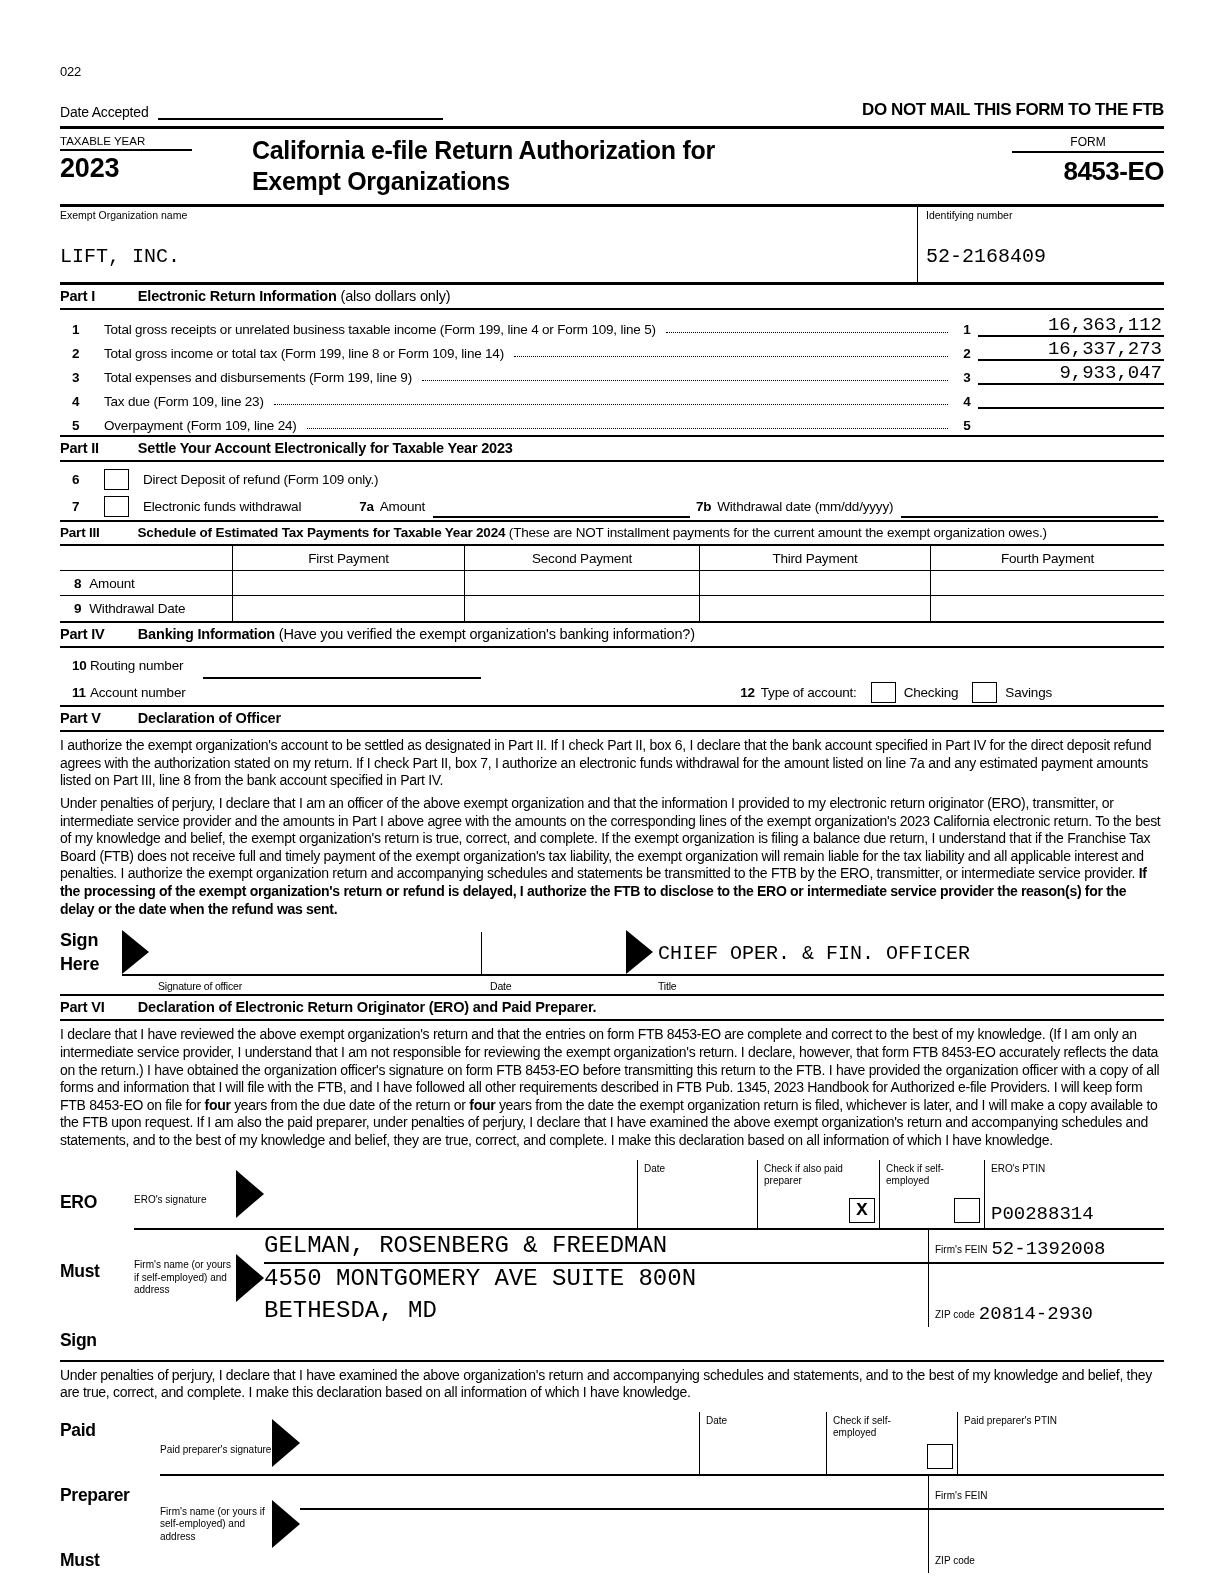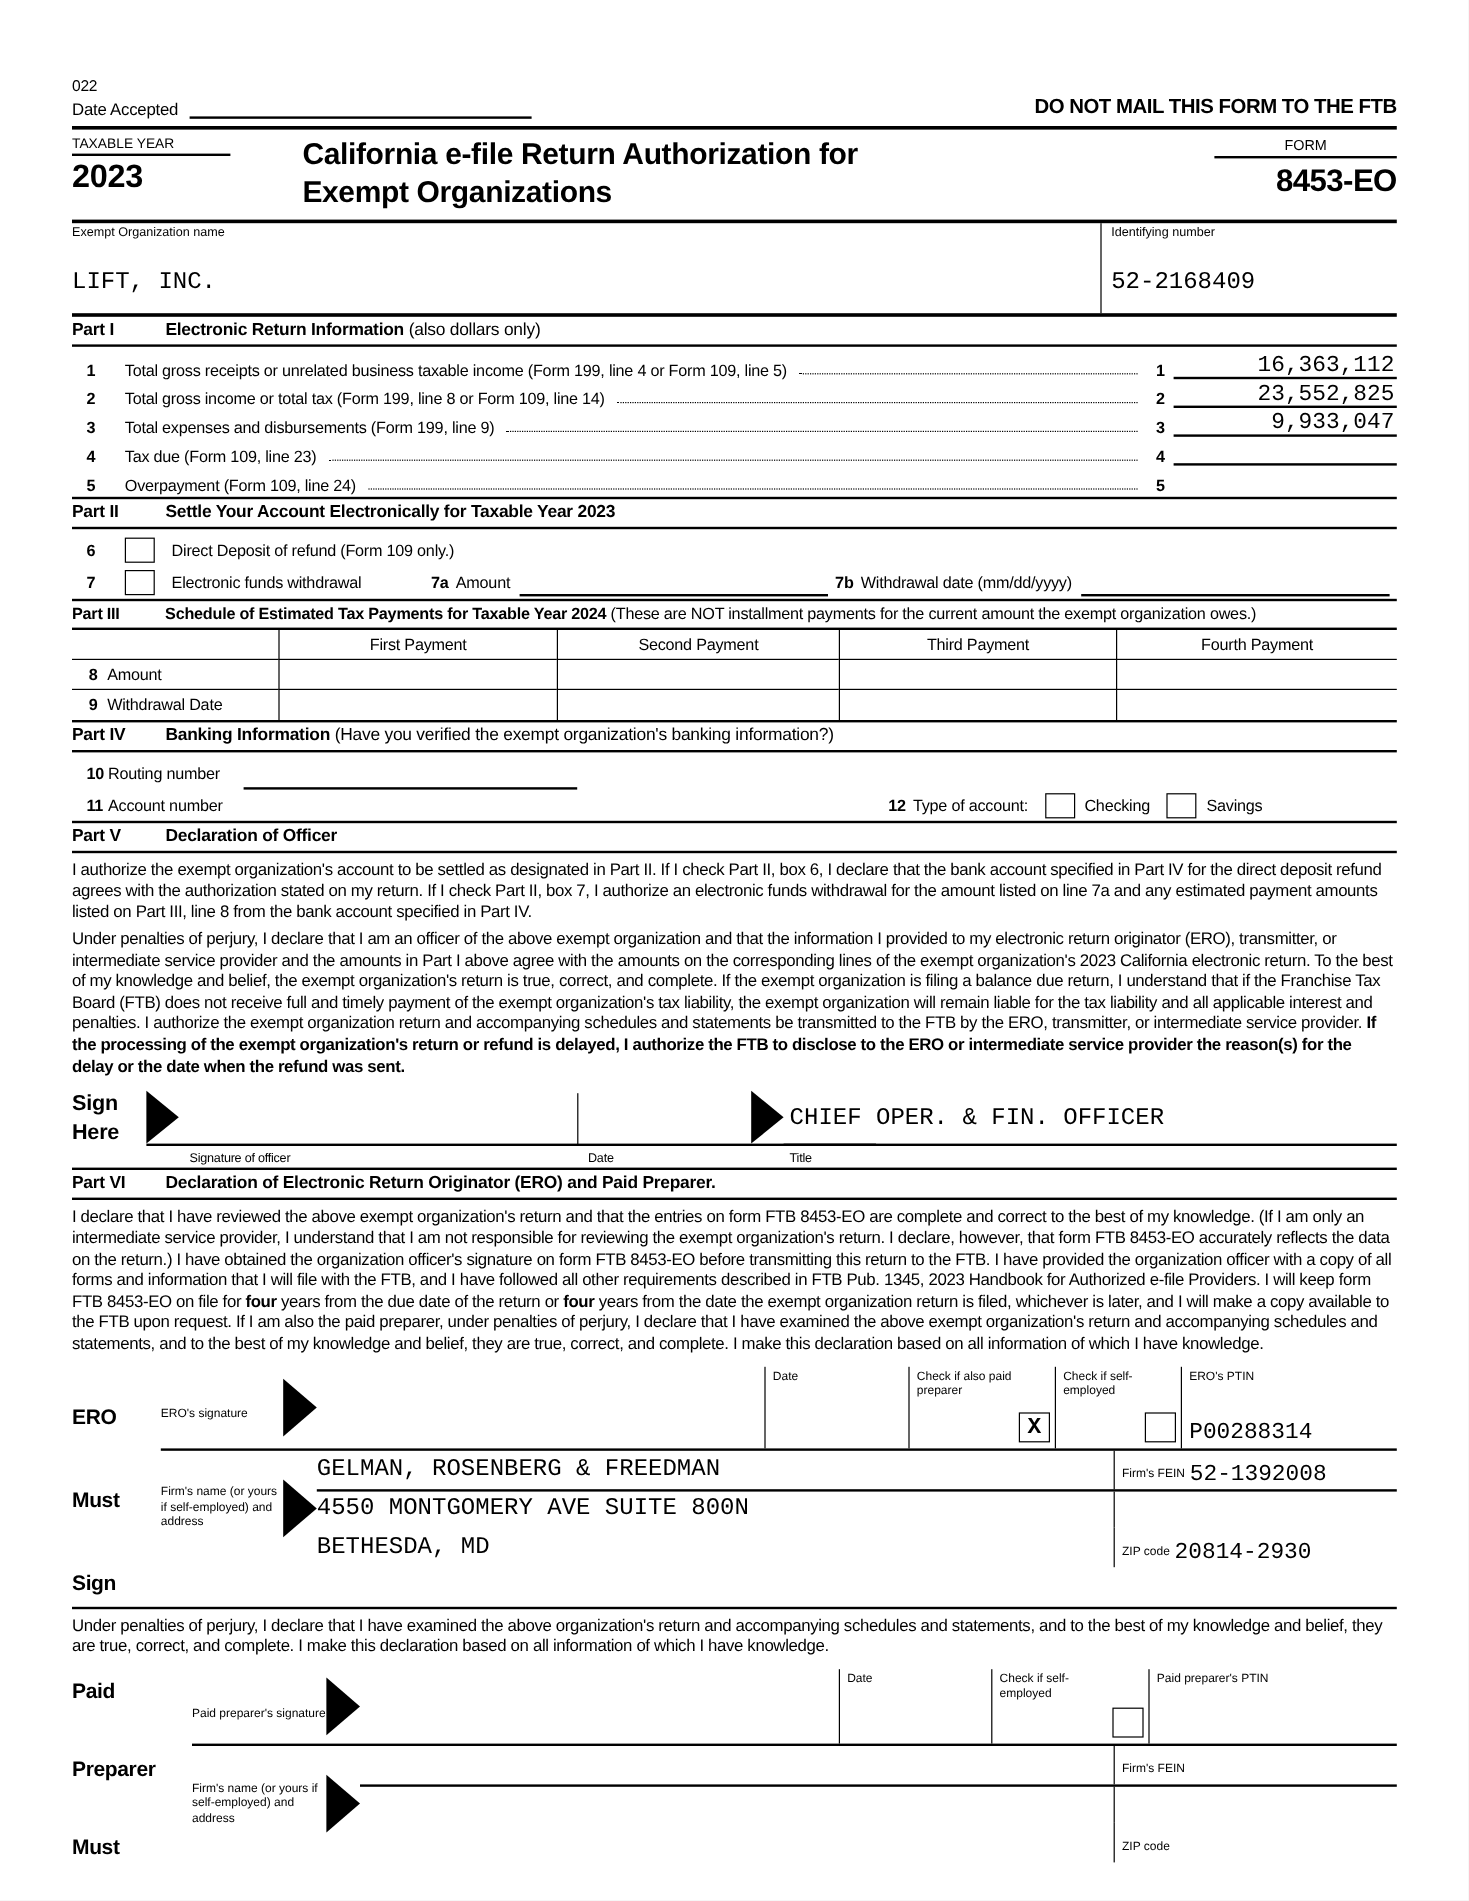--- a/index.html
+++ b/index.html
@@ -7,21 +7,21 @@
   .page {
     width:1224px; height:1584px; margin:0 auto; background:#ffffff; color:#000;
     font-family:"Liberation Sans", sans-serif; letter-spacing:-0.2px;
     position:relative; padding:64px 60px 0 60px; overflow:hidden;
   }
   .mono { font-family:"Liberation Mono","DejaVu Sans Mono",monospace; letter-spacing:0; }
   b,strong { font-weight:bold; }
 
   
   .topcode { font-size:13px; }
-  .toprow { display:flex; justify-content:space-between; align-items:flex-end; margin-top:0; padding-bottom:6px; }
+  .toprow { display:flex; justify-content:space-between; align-items:flex-end; margin-top:21px; padding-bottom:6px; }
   .date-accepted { font-size:14px; display:flex; align-items:flex-end; }
   .date-accepted .blank { display:inline-block; width:285px; border-bottom:2px solid #000; margin-left:10px; }
   .donotmail { font-weight:bold; font-size:17px; letter-spacing:-0.4px; }
 
   
   .band { display:flex; border-top:3px solid #000; border-bottom:3px solid #000; padding:6px 0 8px 0; }
   .band .yearbox { width:132px; }
   .band .yearbox .cap { font-size:11.5px; letter-spacing:0; border-bottom:2px solid #000; padding-bottom:2px; }
   .band .yearbox .yr { font-size:27px; font-weight:bold; margin-top:2px; }
   .band .title { flex:1; padding-left:60px; font-size:25px; font-weight:bold; line-height:1.22; letter-spacing:-0.3px; }
@@ -118,21 +118,21 @@
   .boxwrap { display:flex; flex-direction:column; justify-content:flex-end; padding-bottom:2px; }
   .chk2 { width:26px; height:25px; border:1.8px solid #000; text-align:center; font-size:19px; line-height:23px; font-weight:bold; }
   .ptincell { flex-direction:column; }
   .ptincell .val { font-size:19px; margin-top:auto; }
   .botrows { display:flex; }
   .firmlabelcell { display:flex; align-items:center; }
   .erogrid .firmlabelcell { width:130px; }
   .firmlabelcell .slab { flex:1; }
   .stack { flex:1; display:flex; flex-direction:column; }
   .frow { display:flex; }
-  .frow .val { flex:1; font-size:20px; display:flex; align-items:center;font-family:Liberation Mono, monospace; }
+  .frow .val { flex:1; font-size:24px; display:flex; align-items:center;font-family:Liberation Mono, monospace; }
   .frow .side { width:236px; border-left:1.5px solid #000; display:flex; align-items:flex-end; padding:2px 0 2px 6px; }
   .frow .side .slab { margin-right:4px; padding-bottom:3px; }
   .frow .side .val2 { font-size:19px; }
   .frowA { height:34px; border-bottom:2px solid #000; }
   .frowB { height:30px; }
   .frowC { height:33px; }
   .prepgrid .whocol { width:100px; padding-top:8px; }
   .prepgrid .whocol div { margin-bottom:5px; }
   .prepgrid .siglabelcell { width:140px; }
   .prepgrid .firmlabelcell { width:140px; }
@@ -192,21 +192,21 @@
       <span class="lbl">Total gross receipts or unrelated business taxable income (Form 199, line 4 or Form 109, line 5)</span>
       <span class="leader"></span>
       <span class="rn">1</span>
       <span class="amt mono">16,363,112</span>
     </div>
     <div class="p1line">
       <span class="n">2</span>
       <span class="lbl">Total gross income or total tax (Form 199, line 8 or Form 109, line 14)</span>
       <span class="leader"></span>
       <span class="rn">2</span>
-      <span class="amt mono">23,552,825</span>
+      <span class="amt mono">16,337,273</span>
     </div>
     <div class="p1line">
       <span class="n">3</span>
       <span class="lbl">Total expenses and disbursements (Form 199, line 9)</span>
       <span class="leader"></span>
       <span class="rn">3</span>
       <span class="amt mono">9,933,047</span>
     </div>
     <div class="p1line">
       <span class="n">4</span>

